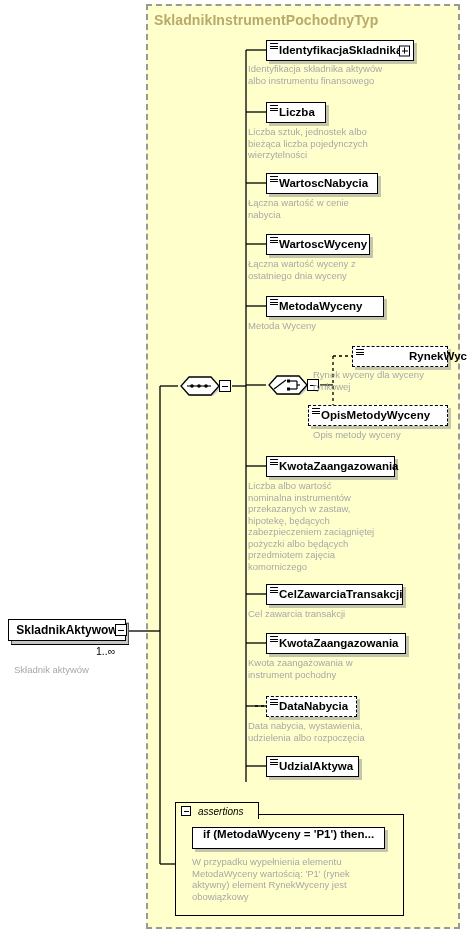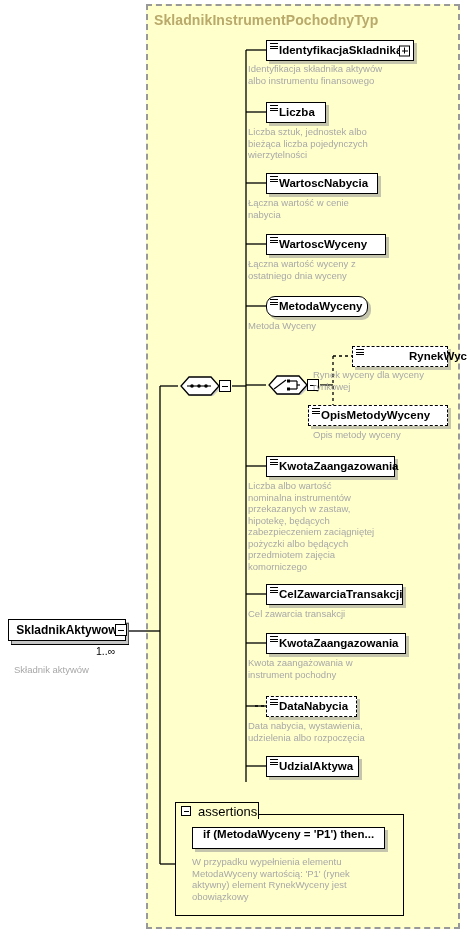--- a/index.html
+++ b/index.html
@@ -245,21 +245,22 @@
   #assertions-tab .atoggle::before {
     content: "";
     position: absolute;
     left: 1.5px;
     top: 3.5px;
     width: 5px;
     height: 1px;
     background: #000;
   }
   #assertions-tab .alabel {
-    font-size: 13px;
+    font-size: 10px;
+    font-style: italic;
     color: #000;
     margin-left: 7px;
     white-space: nowrap;
   }
   #assert-node {
     position: absolute;
     left: 192px;
     top: 827px;
     height: 22px;
     background: #fff;
@@ -395,32 +396,32 @@
   <span class="elem-icon">
       <i></i>
       <i></i>
       <i></i>
     </span>
   <span class="nlabel">WartoscNabycia</span>
 </div>
 <div class="desc" style="left:248px; top:197px;">Łączna wartość w cenie
 nabycia</div>
 
-<div class="node" style="left:266px; top:234px; width:120px;">
+<div class="node" style="left:266px; top:234px; width:104px;">
   <span class="elem-icon">
       <i></i>
       <i></i>
       <i></i>
     </span>
   <span class="nlabel">WartoscWyceny</span>
 </div>
 <div class="desc" style="left:248px; top:258px;">Łączna wartość wyceny z
 ostatniego dnia wyceny</div>
 
-<div class="node" style="left:266px; top:296px; width:102px;border-radius:9px;">
+<div class="node" style="left:266px; top:296px; width:118px;">
   <span class="elem-icon">
       <i></i>
       <i></i>
       <i></i>
     </span>
   <span class="nlabel">MetodaWyceny</span>
 </div>
 <div class="desc" style="left:248px; top:320px;">Metoda Wyceny</div>
 
 <div class="node optional" style="left:352px; top:346px; width:96px;padding-left:44px;">

